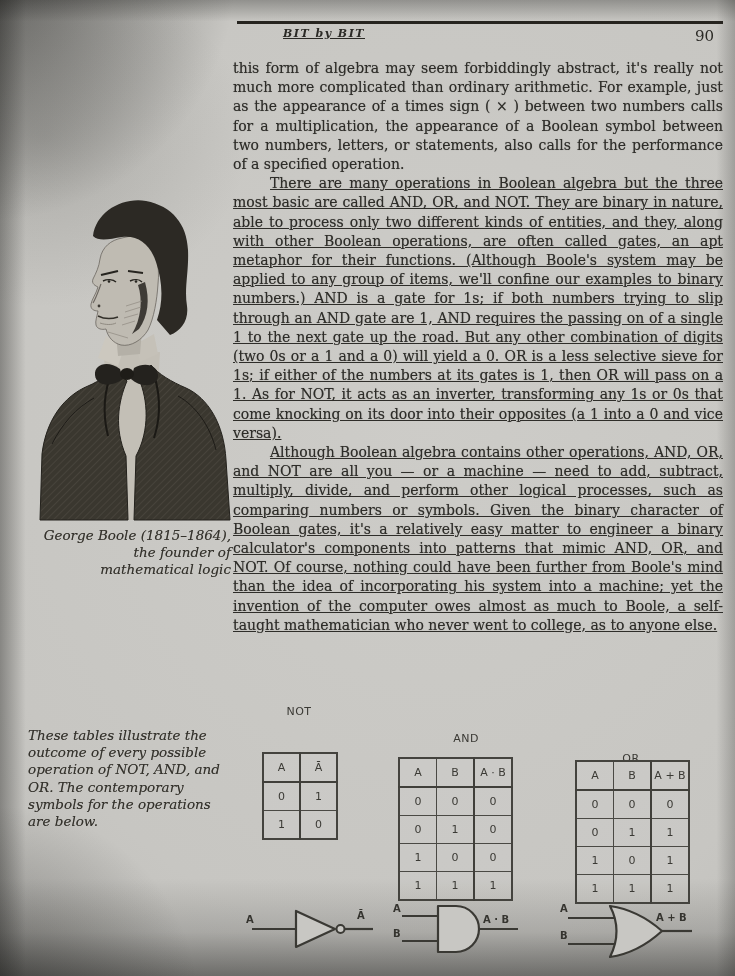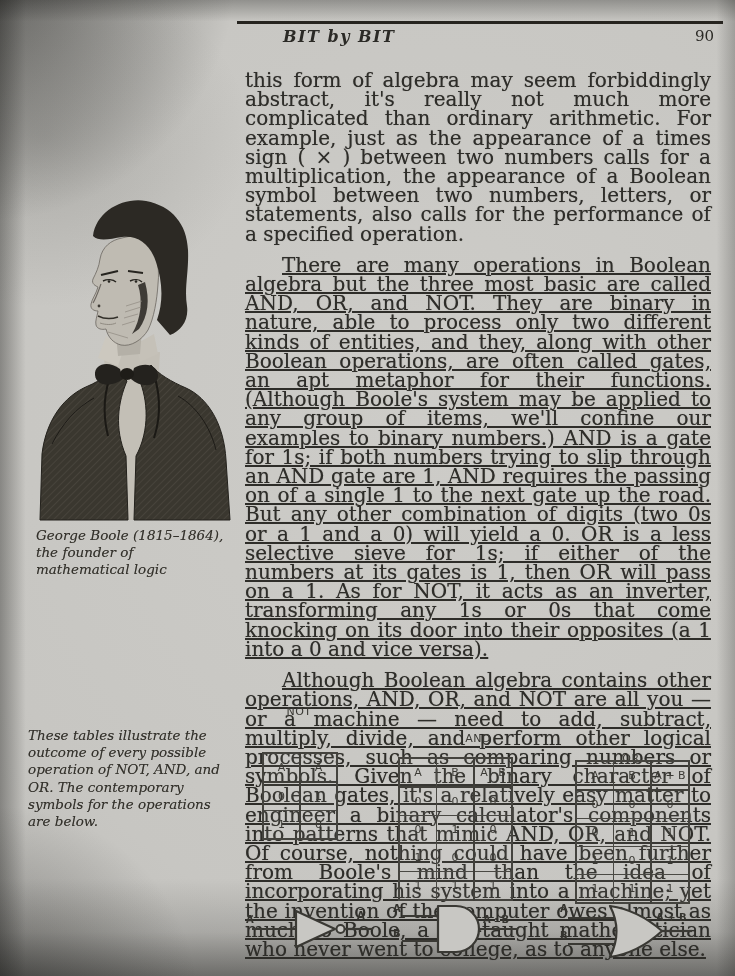--- a/index.html
+++ b/index.html
@@ -13,49 +13,49 @@
       linear-gradient(to right, rgba(30,30,28,0.38) 0%, rgba(30,30,28,0) 3.5%),
       linear-gradient(to left, rgba(30,30,28,0.24) 0%, rgba(30,30,28,0) 2.5%),
       linear-gradient(to bottom, rgba(30,30,28,0.32) 0%, rgba(30,30,28,0) 2.2%),
       linear-gradient(to top, rgba(22,22,20,0.50) 0%, rgba(22,22,20,0.16) 4.5%, rgba(22,22,20,0) 10%),
       radial-gradient(ellipse 130% 110% at 58% 42%, #cdccc8 0%, #c7c6c2 50%, #bbbab6 76%, #a4a39f 92%, #908f8b 100%);
     color:#2e2d29;
   }
   .abs{position:absolute;}
   
   .rule{left:237px;top:21px;width:486px;height:2.5px;background:#26241f;}
-  .running-head{left:283px;top:27px;font-style:italic;font-weight:600;font-size:16px;letter-spacing:1.5px;color:#2b2a26;}
+  .running-head{left:283px;top:27px;font-style:italic;font-weight:600;font-size:11px;letter-spacing:1.5px;color:#2b2a26;text-decoration:underline;}
   .page-number{left:695px;top:27px;font-size:15px;color:#2b2a26;}
   
   .text-col{left:233px;top:59px;width:490px;}
-  .text-col p{margin:12px;font-size:20px;line-height:19.2px;text-align:justify;
+  .text-col p{margin:0;font-size:14px;line-height:19.2px;text-align:justify;
     text-shadow:0 0 0.7px rgba(46,45,41,0.55);}
   .text-col p.indent{text-indent:37px;text-decoration:underline;}
   
   .caption{font-style:italic;font-size:13.5px;line-height:17.2px;color:#34322c;
     text-shadow:0 0 0.6px rgba(52,50,44,0.5);}
-  .portrait-caption{left:36px;top:527px;width:195px;}
+  .portrait-caption{left:36px;top:527px;width:195px;text-align:right;}
   .tables-caption{left:28px;top:727px;width:200px;}
   
   .portrait{left:38px;top:188px;width:194px;height:334px;}
   
   .tt-title{font-family:"DejaVu Sans", sans-serif;font-size:11px;letter-spacing:0.5px;
     color:#3a3934;text-align:center;}
   .tt{border-collapse:collapse;}
   .tt td{border:1.5px solid #4a4944;text-align:center;vertical-align:middle;
     font-family:"DejaVu Sans", sans-serif;font-size:11px;color:#3b3a35;
     background:rgba(255,255,255,0.05);}
   .tt{border:2px solid #44433e;}
   .tt tr.hdr td{border-bottom:2.6px solid #403f3a;}
   .tt td.sep{border-left:2.4px solid #403f3a;}
   .tt-not td{width:33px;height:25px;}
   .tt-3 td{width:34px;height:25px;}
   .t-not-title{left:262px;top:705px;width:74px;}
   .t-not{left:262px;top:752px;}
-  .t-and-title{left:422px;top:732px;width:112px;}
+  .t-and-title{left:410px;top:732px;width:112px;}
   .t-and{left:398px;top:757px;}
   .t-or-title{left:575px;top:736px;width:112px;margin-top:16px;}
   .t-or{left:575px;top:760px;}
   
   .g-not{left:240px;top:898px;}
   .g-and{left:390px;top:898px;}
   .g-or{left:556px;top:898px;}
   .gate-label{font-family:"DejaVu Sans", sans-serif;font-size:10px;font-weight:bold;fill:#35342f;}
 </style>
 </head>

